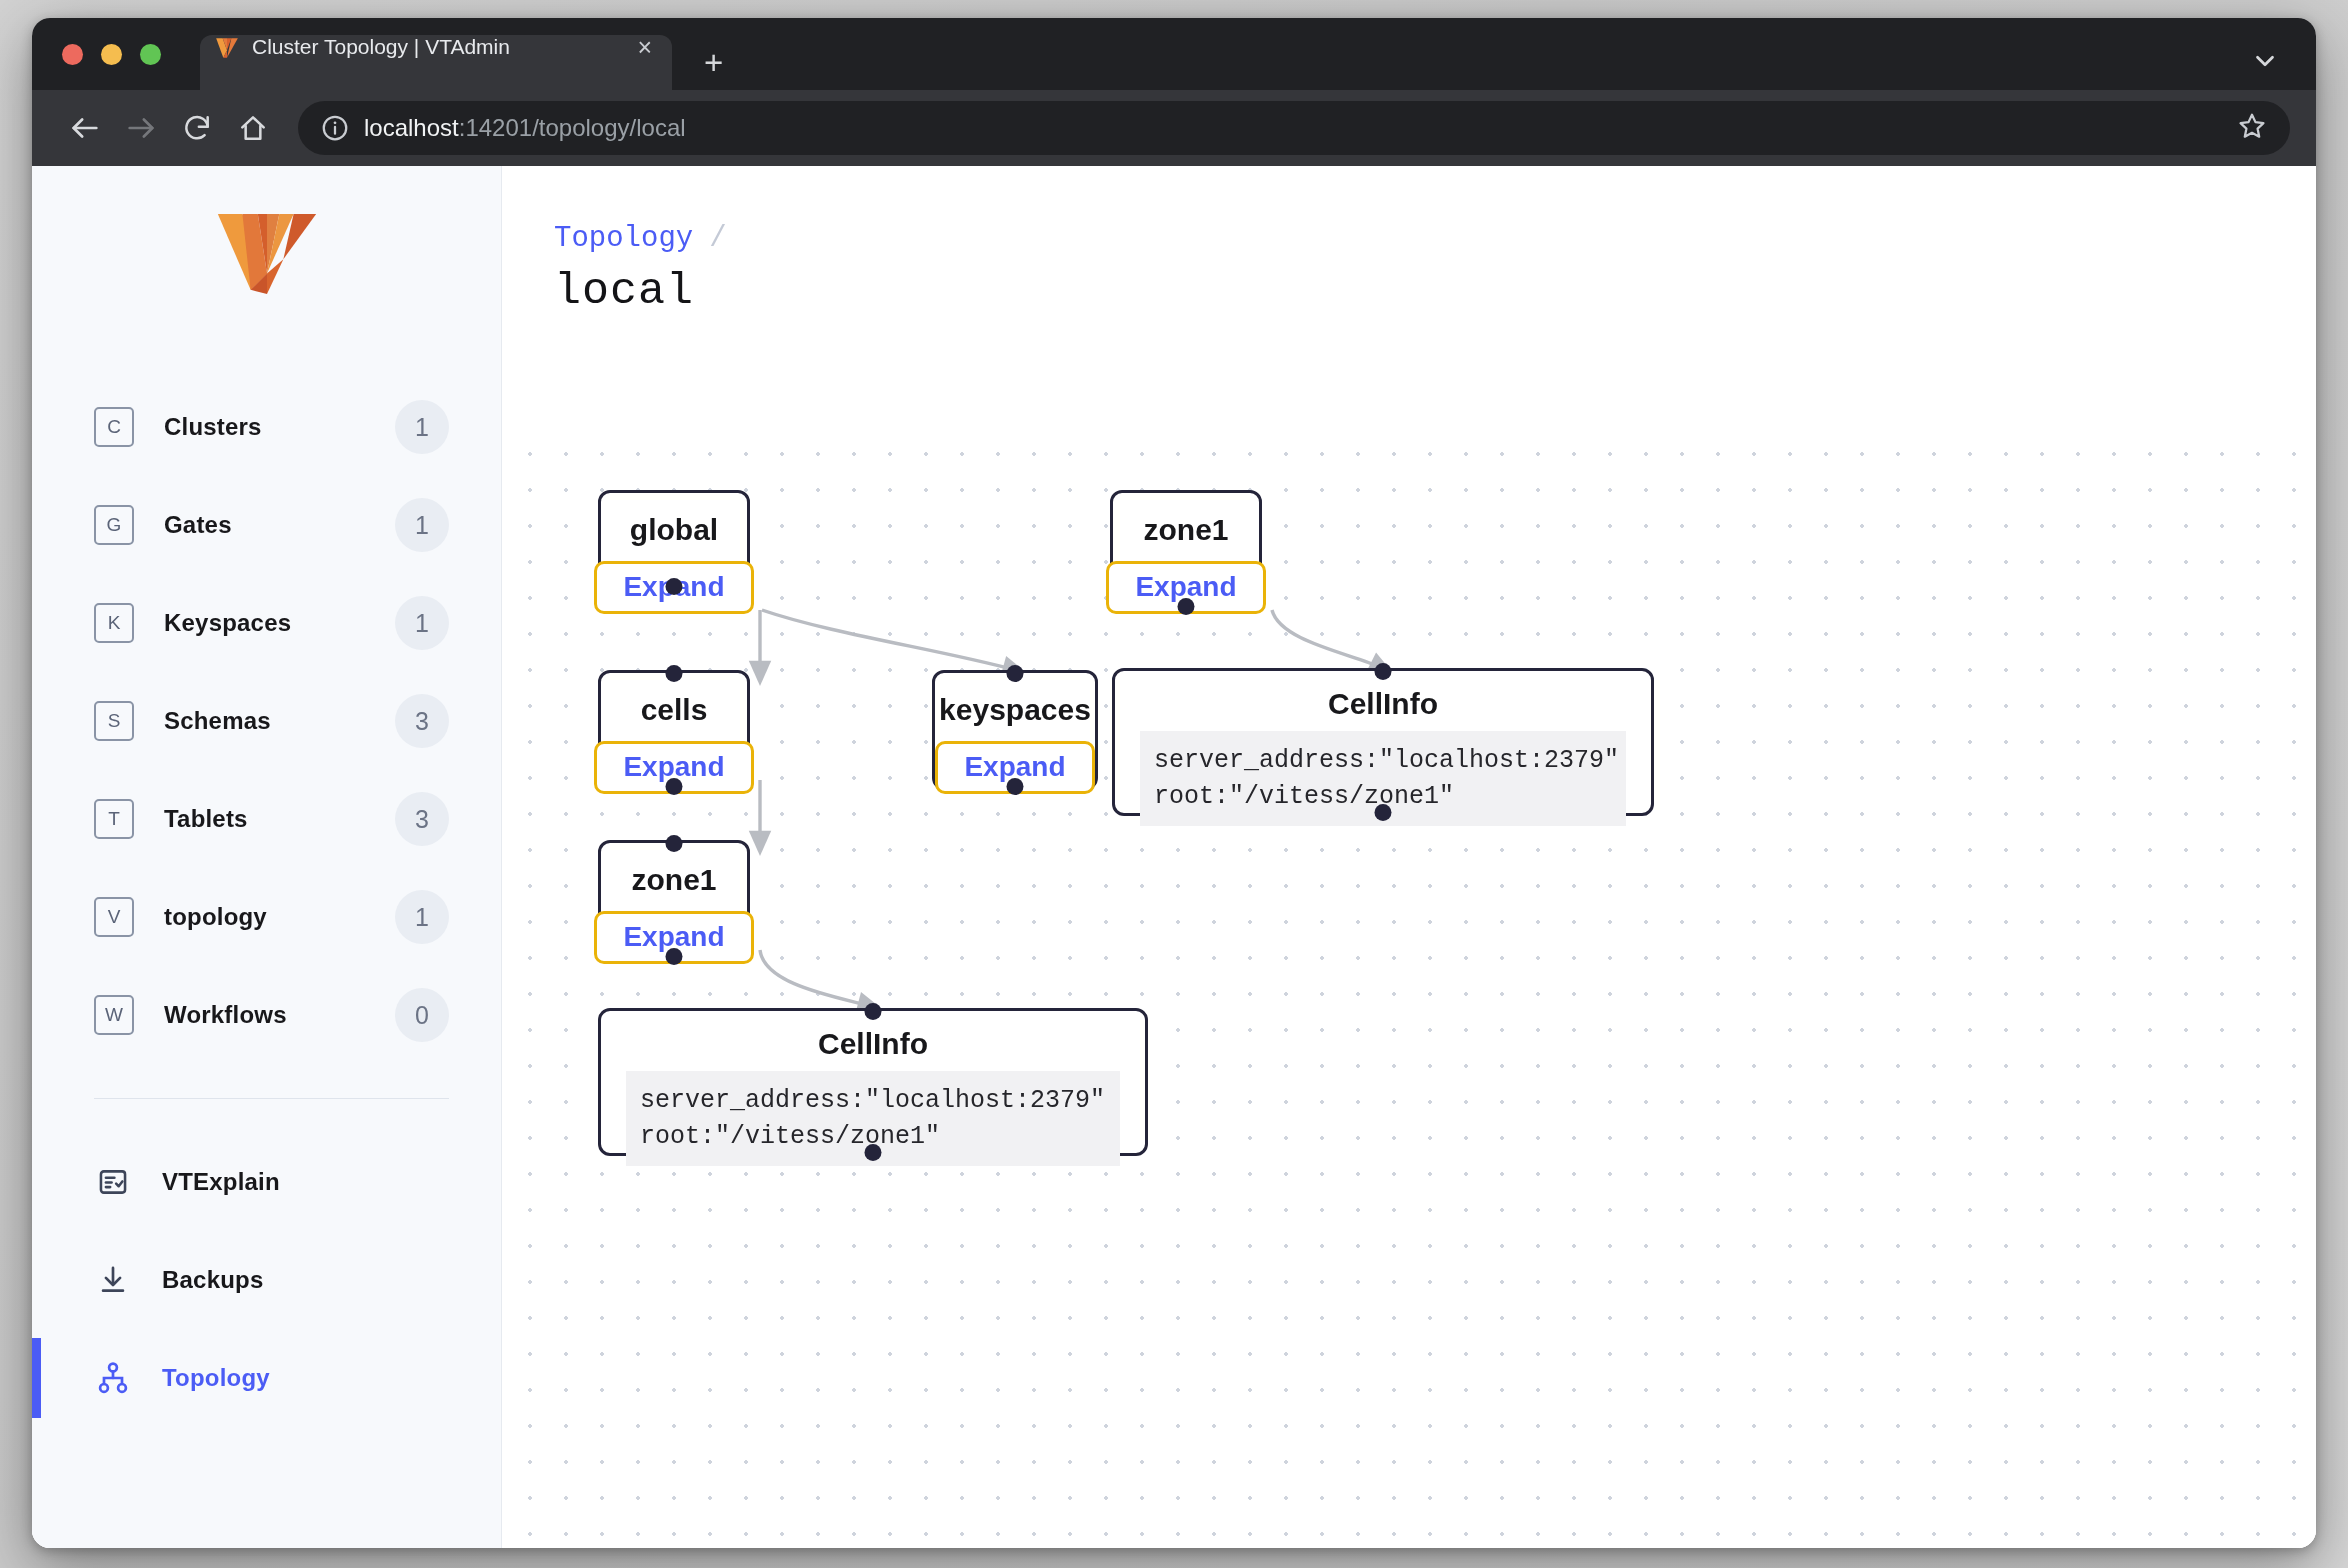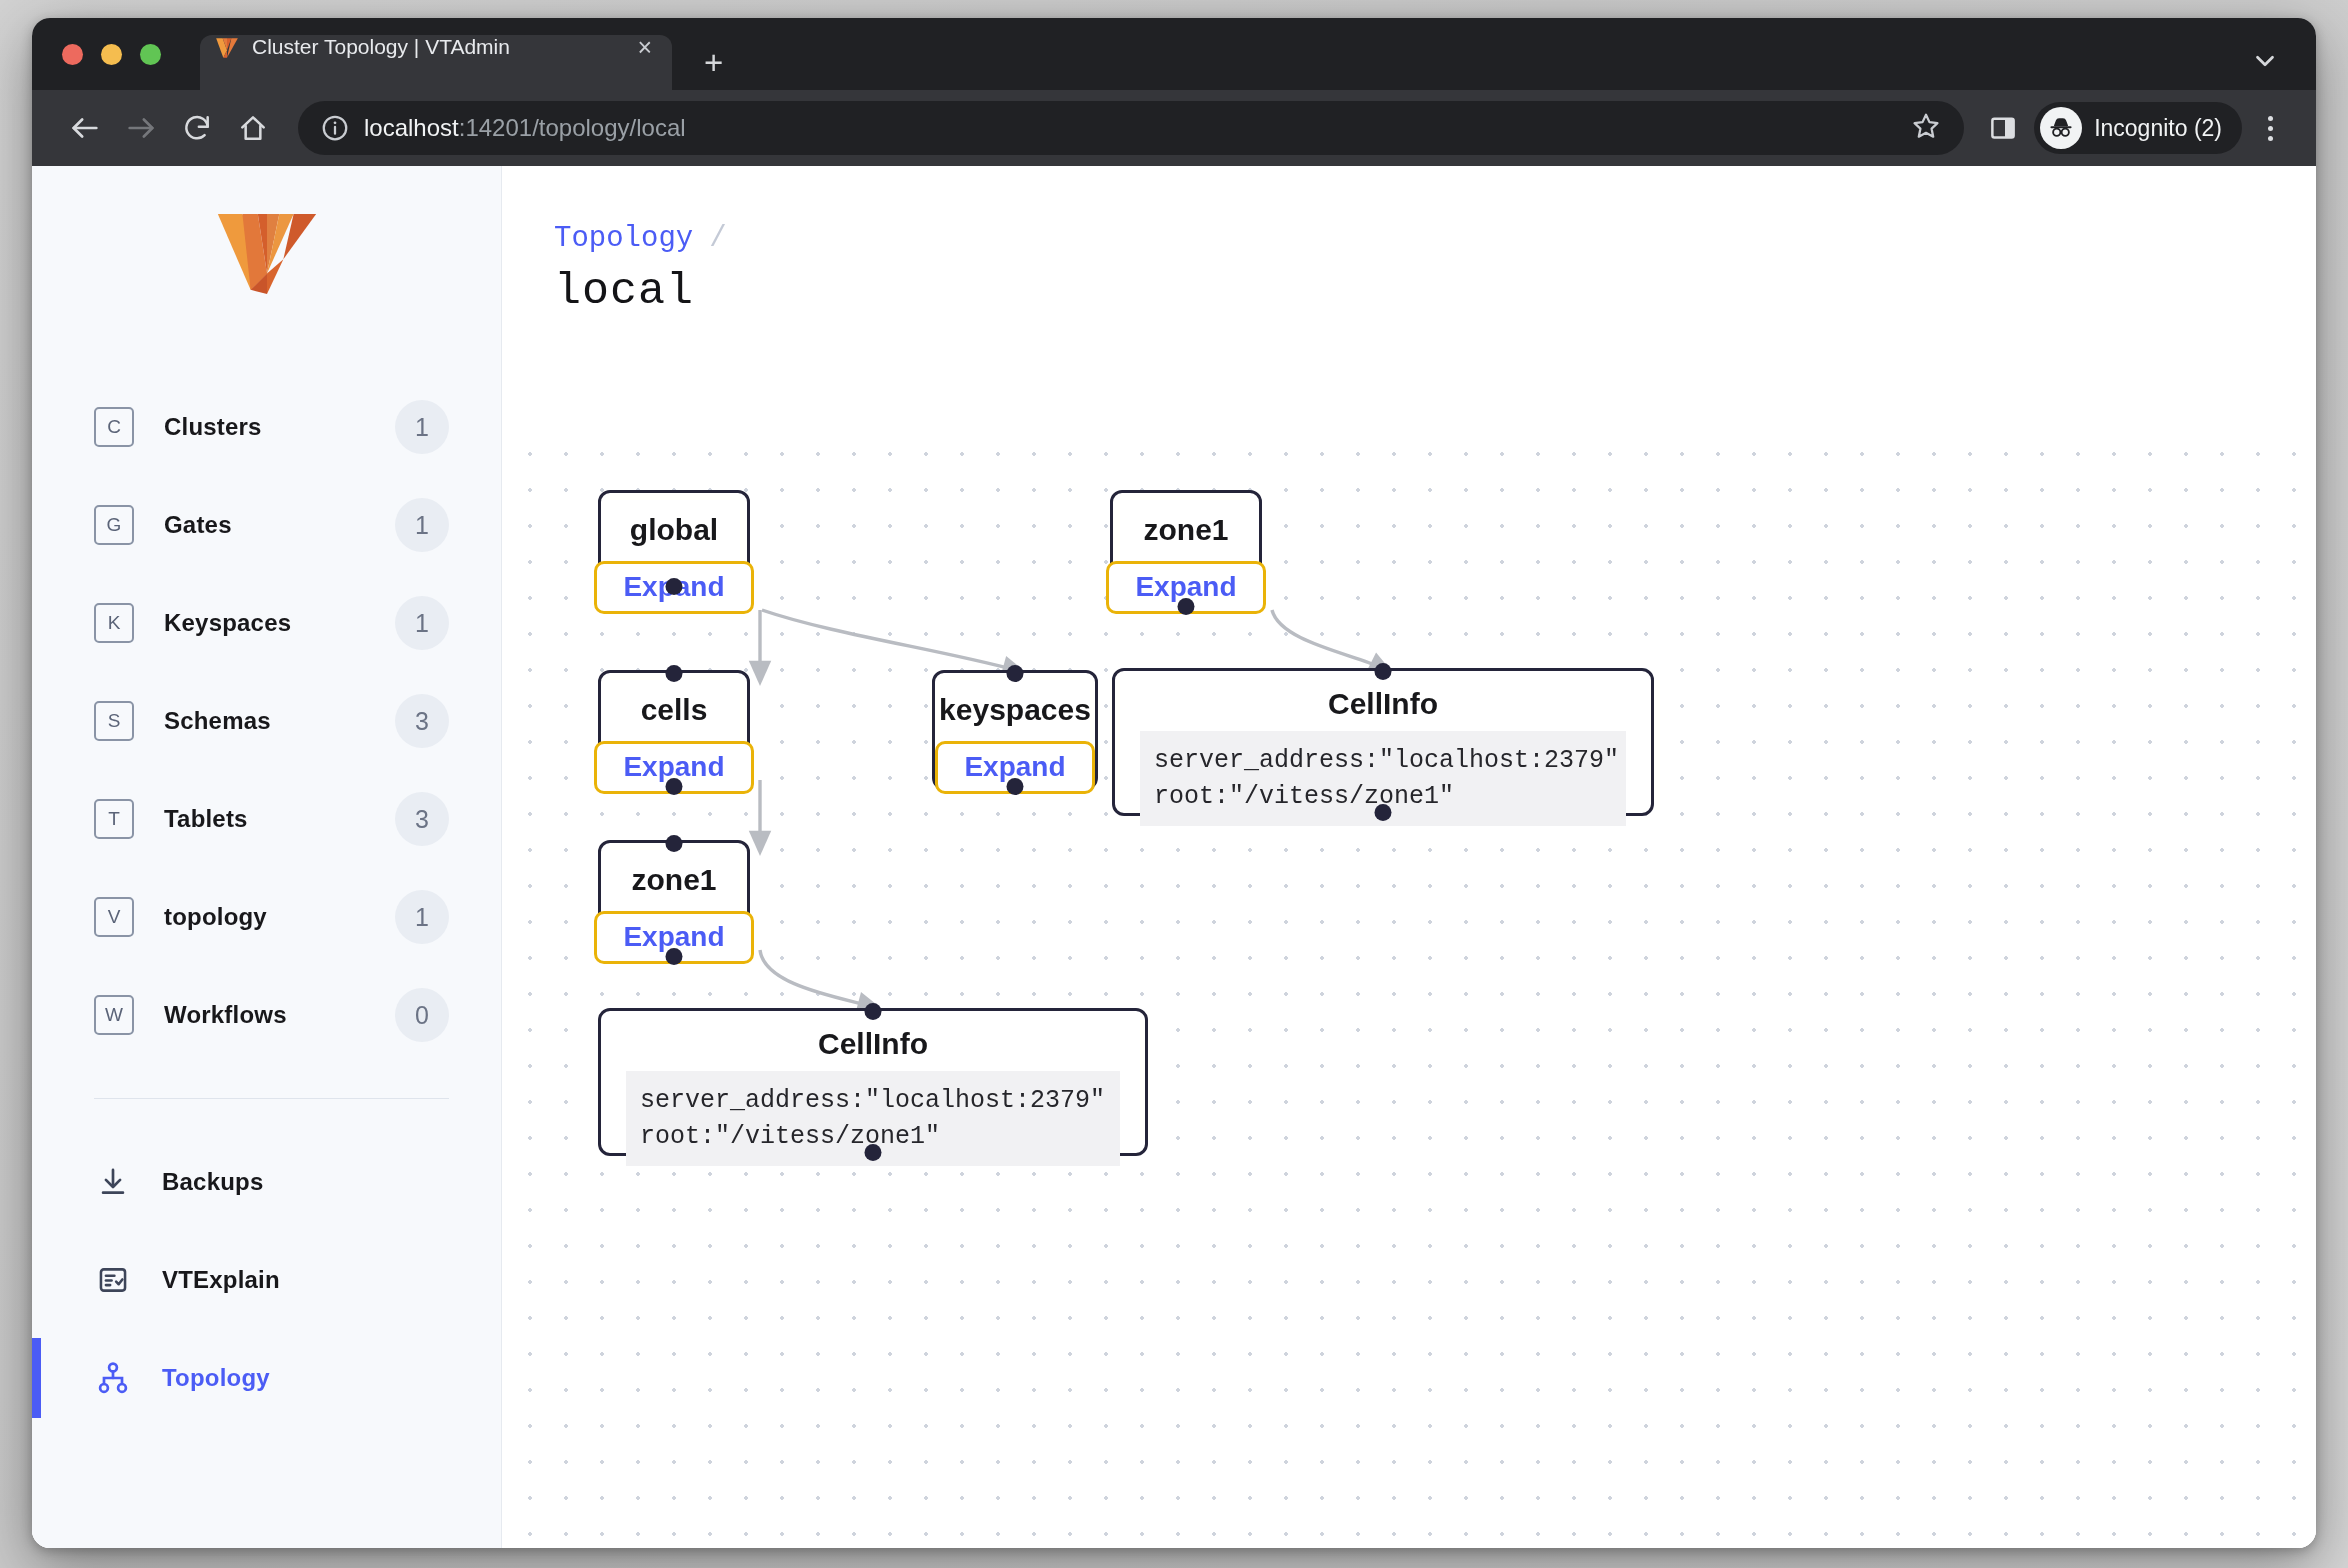--- a/index.html
+++ b/index.html
@@ -189,44 +189,20 @@
       <span class="omni-text">
         <span class="omni-host">localhost</span><span class="omni-path">:14201/topology/local</span>
       </span>
       <span class="omni-star">
         <svg width="32" height="32" viewBox="0 0 24 24" fill="none" stroke="currentColor" stroke-width="1.7" stroke-linejoin="round">
             <polygon points="12,3.6 14.6,9.1 20.6,9.9 16.2,14 17.4,20 12,17.1 6.6,20 7.8,14 3.4,9.9 9.4,9.1"></polygon>
           </svg>
       </span>
     </div>
 
-    <div class="tb-right">
-      <div class="sqicon">
-        <svg width="30" height="30" viewBox="0 0 24 24" fill="none" stroke="currentColor" stroke-width="2">
-            <rect x="3.5" y="4.5" width="17" height="15" rx="1.6"></rect>
-            <rect x="13.6" y="4.5" width="6.9" height="15" fill="currentColor" stroke="none"></rect>
-          </svg>
-      </div>
-      <div class="incognito">
-        <span class="incog-av">
-          <svg width="30" height="30" viewBox="0 0 24 24" fill="none" stroke="#202124" stroke-width="1.5">
-            <path d="M7 10.5 8.6 6.2c.3-.8.9-1.2 1.8-1.2h3.2c.9 0 1.5.4 1.8 1.2L17 10.5" fill="#202124"></path>
-            <line x1="4.4" y1="11.4" x2="19.6" y2="11.4" stroke-linecap="round" stroke-width="1.7"></line>
-            <circle cx="8.6" cy="15.4" r="2.9"></circle>
-              <circle cx="15.4" cy="15.4" r="2.9"></circle>
-          </svg>
-        </span>
-        <span class="incog-lbl">Incognito (2)</span>
-      </div>
-      <div class="kebab">
-          <i></i>
-          <i></i>
-          <i></i>
-        </div>
-    </div>
   </div>
 
   <div class="page">
 
     <div class="sidebar">
       <div class="logo">
         <svg width="104" height="86" viewBox="0 0 100 84">
           <polygon points="2,4 26,4 50,62 34,78" fill="#ef9a3d"></polygon>
           <polygon points="26,4 41,4 50,62 34,78" fill="#e2783a"></polygon>
           <polygon points="41,4 50,4 50,62" fill="#d45f2c"></polygon>
@@ -279,40 +255,40 @@
         <div class="navitem">
           <span class="sqlabel">W</span>
           <span class="lbl">Workflows</span>
           <span class="badge">0</span>
         </div>
 
         <div class="divider"></div>
 
         <div class="navitem">
           <span class="ico">
-            <svg width="34" height="34" viewBox="0 0 24 24" fill="none" stroke="currentColor" stroke-width="1.9" stroke-linecap="round" stroke-linejoin="round">
-                <line x1="12" y1="3.5" x2="12" y2="15"></line>
-                <polyline points="7,10.5 12,15.5 17,10.5"></polyline>
-                <line x1="5" y1="19.5" x2="19" y2="19.5"></line>
-              </svg>
-          </span>
-          <span class="lbl">Backups</span>
-        </div>
-
-        <div class="navitem">
-          <span class="ico">
             <svg width="34" height="34" viewBox="0 0 24 24" fill="none" stroke="currentColor" stroke-width="1.8" stroke-linecap="round" stroke-linejoin="round">
                 <rect x="3.5" y="4.5" width="17" height="15" rx="2"></rect>
                 <line x1="7" y1="9" x2="13" y2="9"></line>
                 <line x1="7" y1="12.4" x2="11" y2="12.4"></line>
                 <line x1="7" y1="15.6" x2="10" y2="15.6"></line>
                 <polyline points="14.2,13.2 16,15 18.6,11.6"></polyline>
               </svg>
           </span>
           <span class="lbl">VTExplain</span>
+        </div>
+
+        <div class="navitem">
+          <span class="ico">
+            <svg width="34" height="34" viewBox="0 0 24 24" fill="none" stroke="currentColor" stroke-width="1.9" stroke-linecap="round" stroke-linejoin="round">
+                <line x1="12" y1="3.5" x2="12" y2="15"></line>
+                <polyline points="7,10.5 12,15.5 17,10.5"></polyline>
+                <line x1="5" y1="19.5" x2="19" y2="19.5"></line>
+              </svg>
+          </span>
+          <span class="lbl">Backups</span>
         </div>
 
         <div class="navitem active">
           <span class="railbar"></span>
           <span class="ico">
             <svg width="36" height="36" viewBox="0 0 24 24" fill="none" stroke="currentColor" stroke-width="1.8" stroke-linecap="round">
                 <circle cx="12" cy="5" r="2.6"></circle>
                 <circle cx="6" cy="18.6" r="2.6"></circle>
                 <circle cx="18" cy="18.6" r="2.6"></circle>
                 <line x1="12" y1="7.6" x2="12" y2="12"></line>

